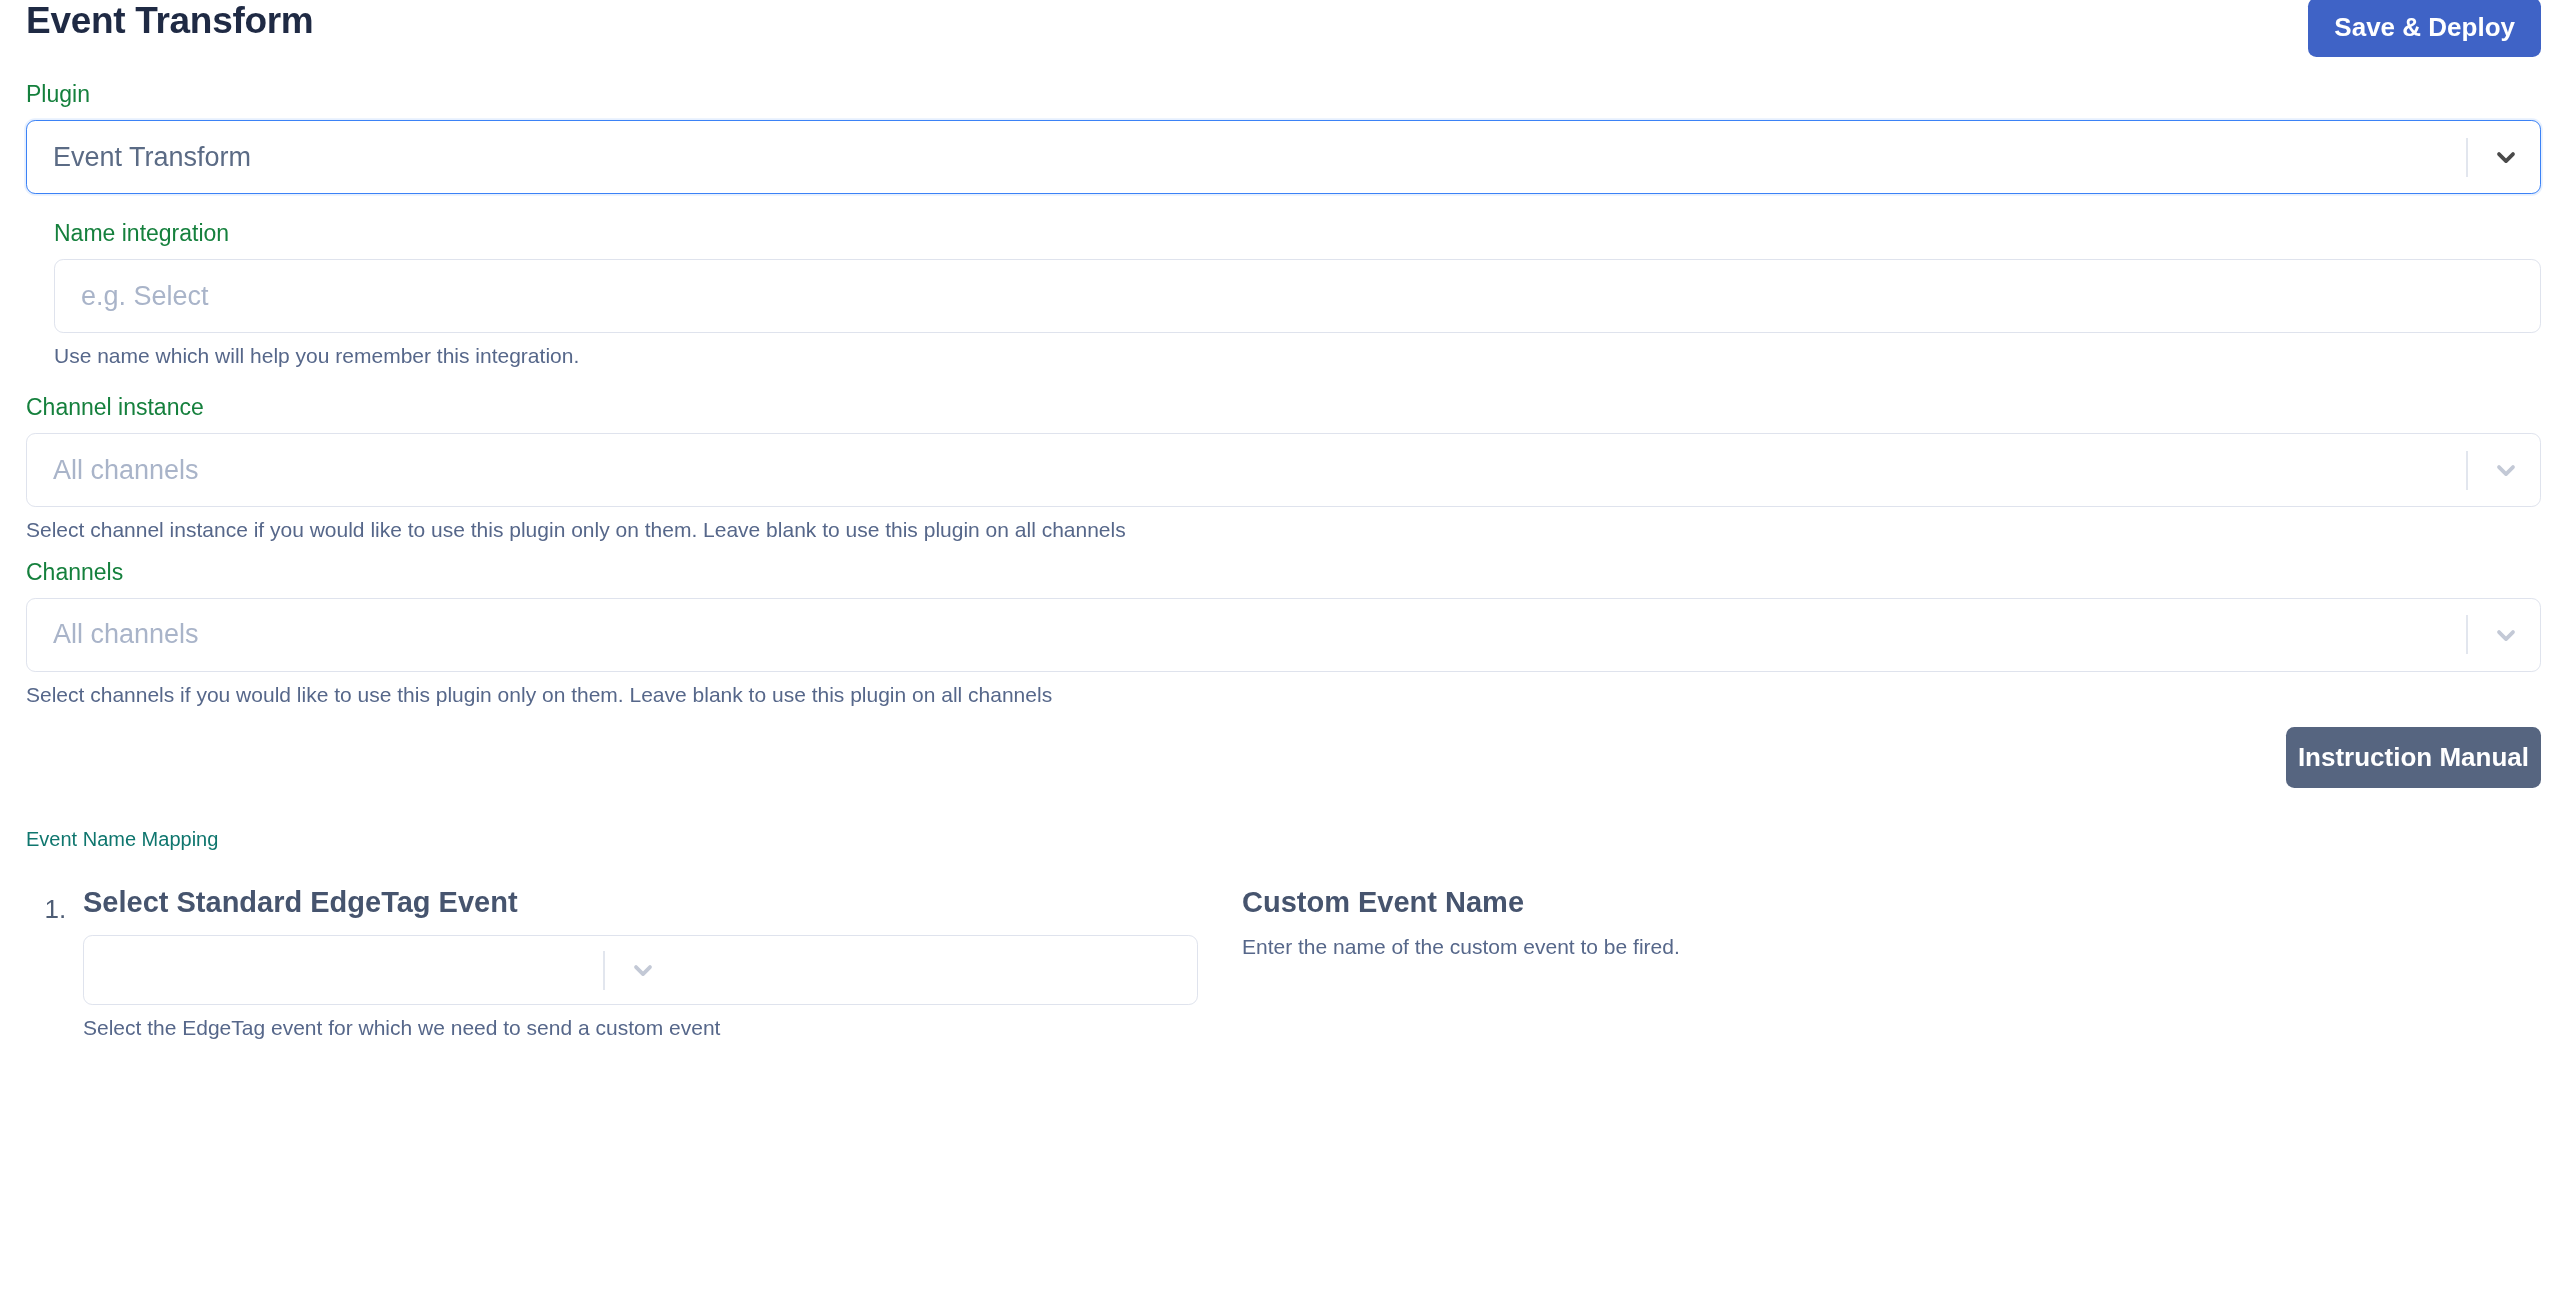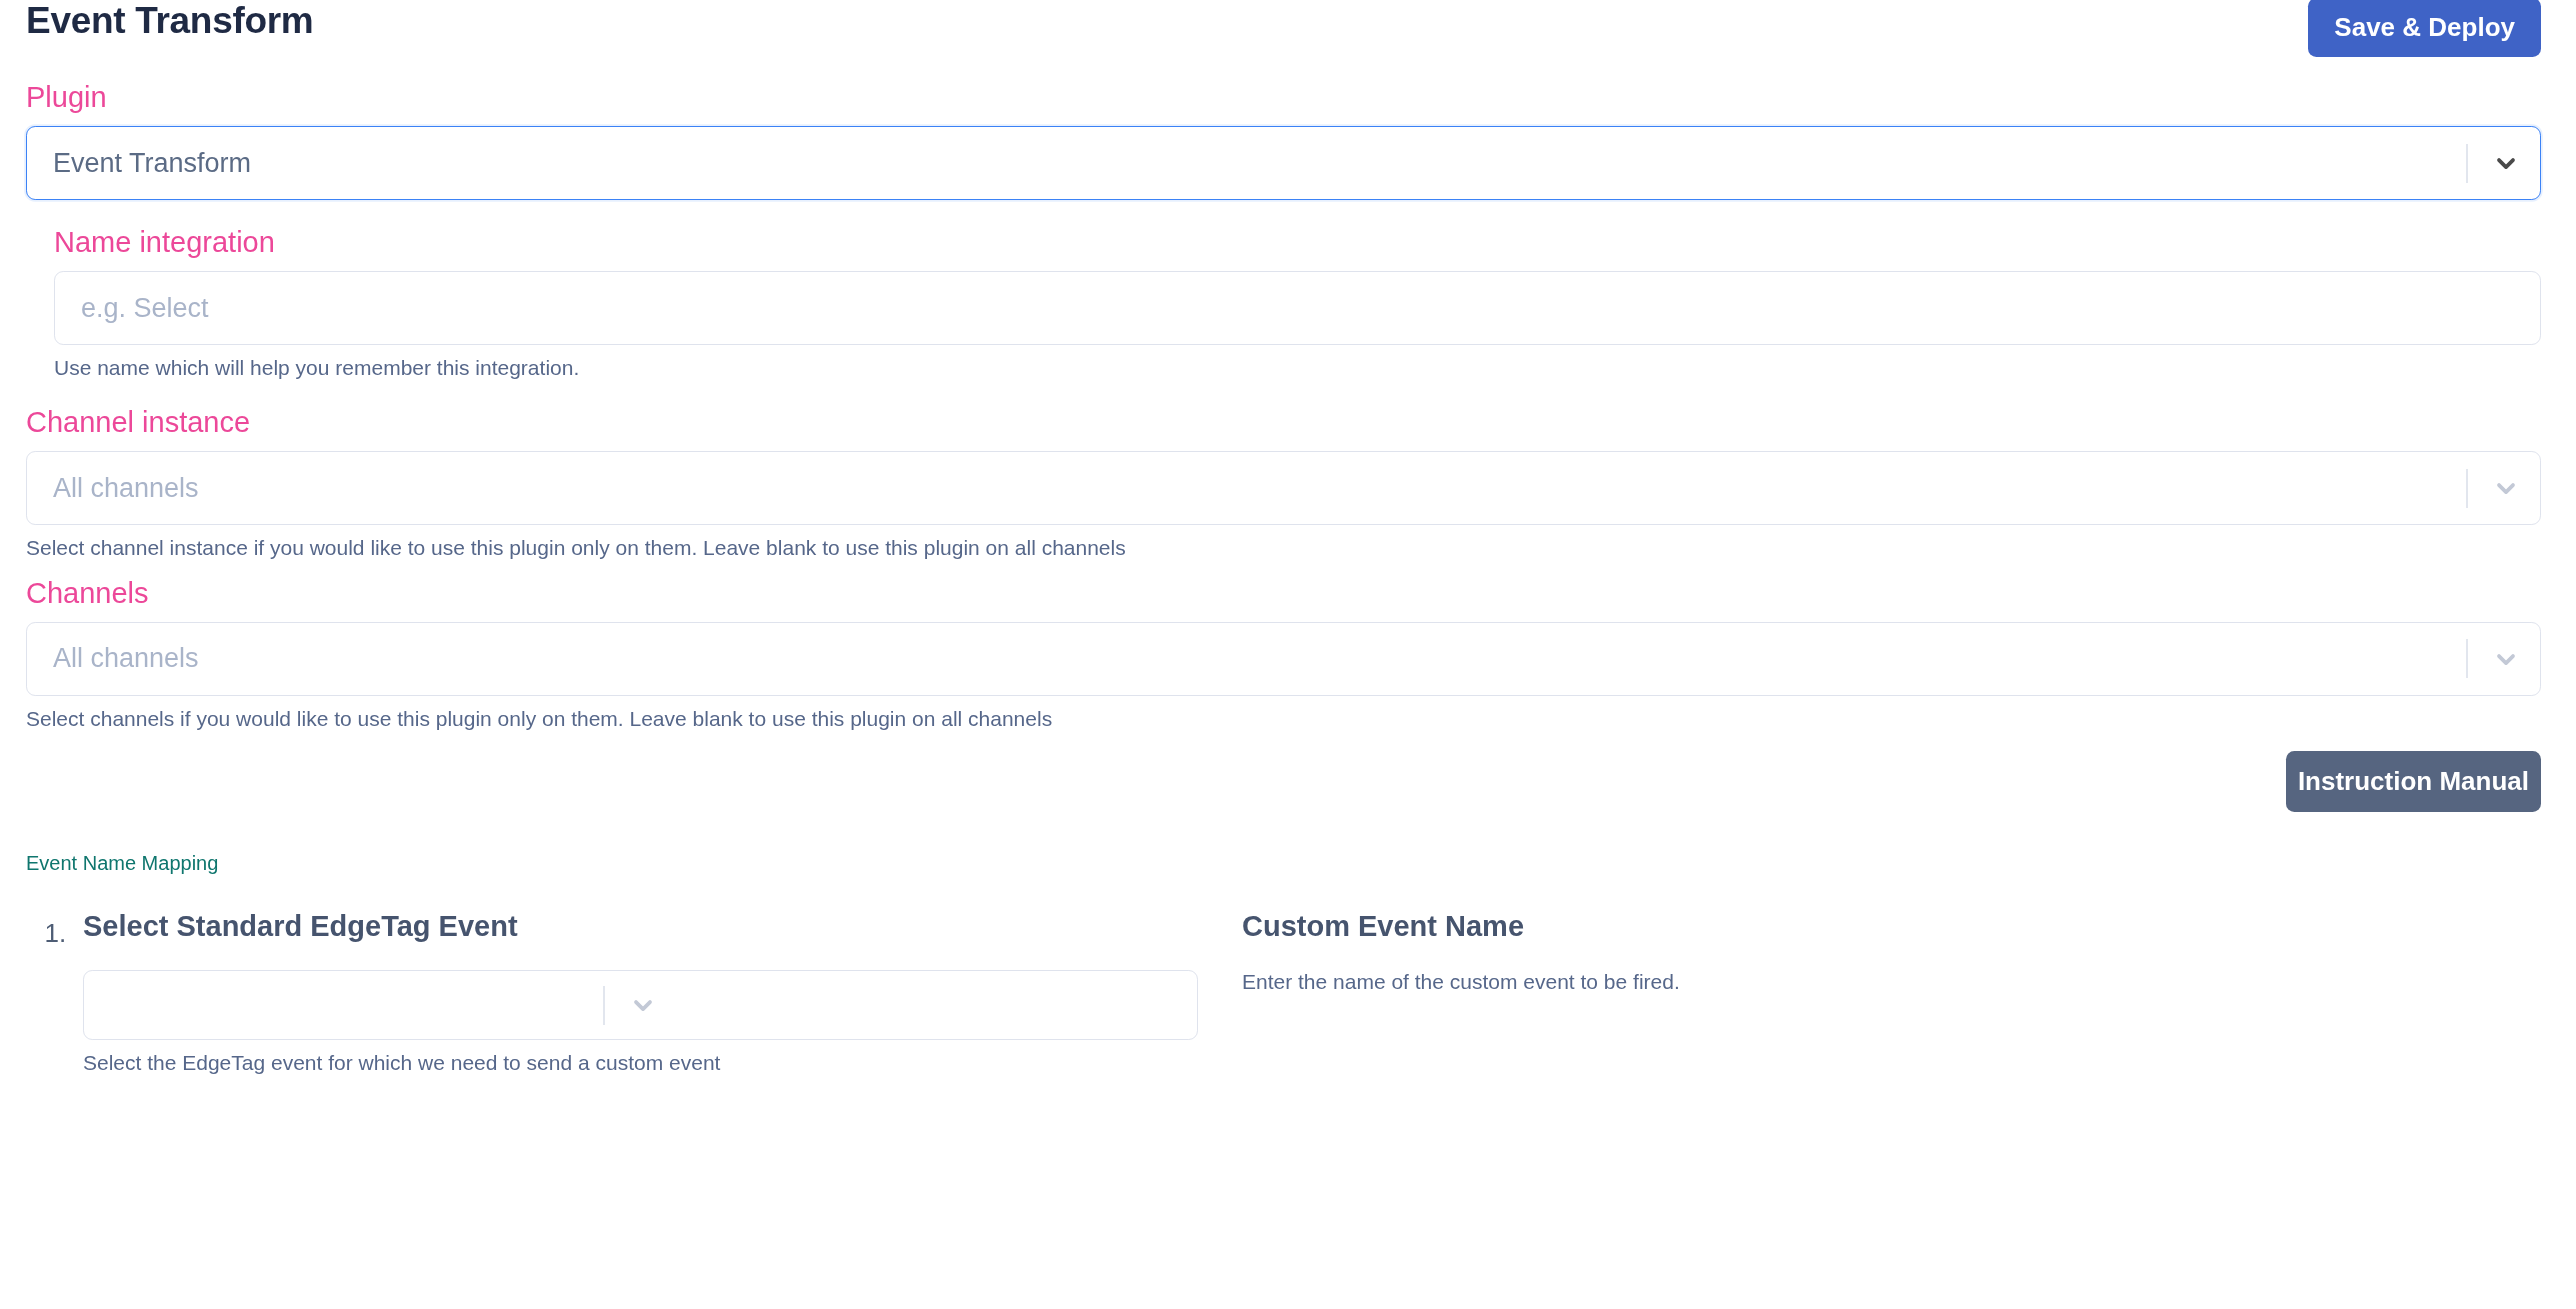--- a/index.html
+++ b/index.html
@@ -50,22 +50,22 @@
     border: none;
     border-radius: 8.3px;
     cursor: pointer;
     font-family: "Liberation Sans", sans-serif;
     line-height: 59px;
     white-space: nowrap;
   }
 
   
   .field-label {
-    font-size: 29px;
-    color: #ec4899;
+    font-size: 23px;
+    color: #15803d;
     font-weight: normal;
     margin-bottom: 12px;
     white-space: nowrap;
   }
 
   .helper-text {
     font-size: 21px;
     color: #56678a;
     margin-top: 11px;
     white-space: nowrap;
@@ -190,21 +190,21 @@
   }
 
   .mapping-col-right {
     flex: 1;
   }
 
   .mapping-col-label {
     font-size: 29px;
     color: #46546e;
     font-weight: bold;
-    margin-bottom: 27px;
+    margin-bottom: 16px;
     white-space: nowrap;
   }
 
   .control-sm { height: 70px; flex-direction: column; }
 
   .control-sm .value,
   .control-sm .placeholder { font-size: 27px; }
 </style>
 </head>
 <body>

